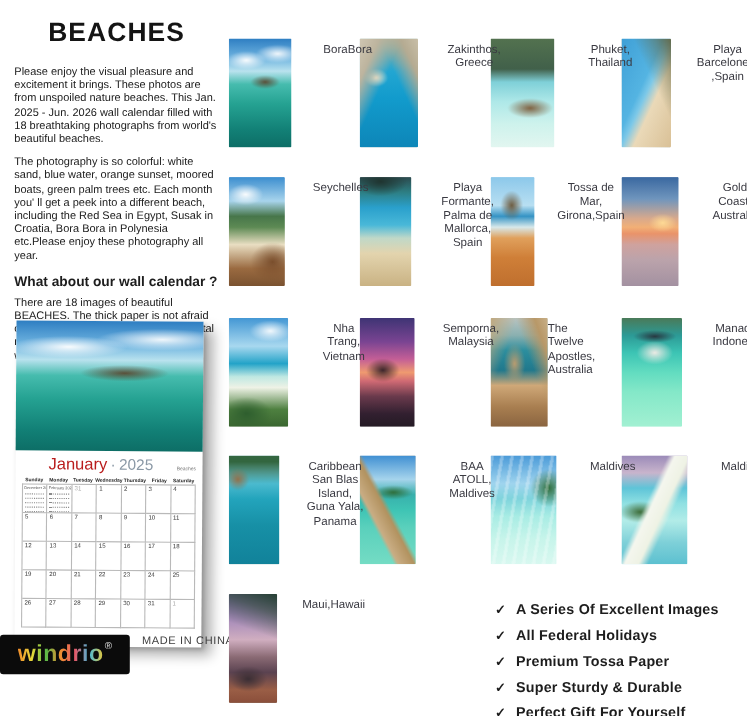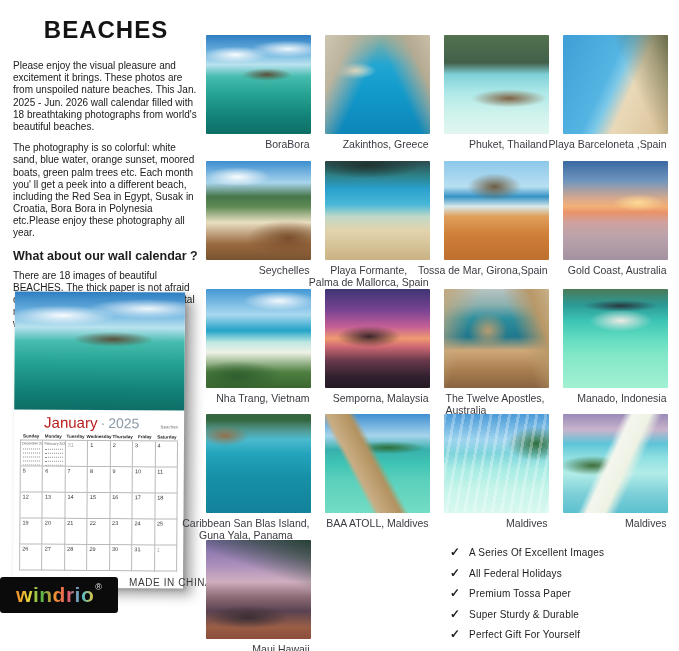--- a/index.html
+++ b/index.html
@@ -41,33 +41,33 @@
   .brand-name{font-size:21px;font-weight:bold;letter-spacing:.5px;
     -webkit-background-clip:text;background-clip:text;color:transparent;}
   .reg-mark{color:#e2e2e2;font-size:9px;transform:translateY(-8px);margin-left:1px;}
   .made-in{font-size:10px;color:#3b3b3b;letter-spacing:.6px;}
   
   .gallery{
     position:absolute;left:206px;top:35px;width:470px;
     display:grid;grid-template-columns:repeat(4,105px);column-gap:14px;
     grid-template-rows:126px 128px 125px 126px auto;justify-items:center;align-items:start;
   }
-  .g-item{display:flex;flex-direction:column;align-items:center;width:102px;}
+  .g-item{display:flex;flex-direction:row;align-items:flex-start;width:102px;}
   .g-photo{width:105px;height:99px;border-radius:1px;}
   .g-caption{
     position:relative;left:50%;transform:translateX(-50%);
     width:max-content;margin-top:4px;font-size:10.5px;line-height:1.18;
     color:#3a3a42;text-align:center;white-space:pre-line;
   }
   .g-item:nth-child(11) .g-caption{left:0;transform:none;text-align:left;align-self:flex-start;}
   
   .features{grid-column:3/5;justify-self:stretch;padding:6px 0 0 6px;}
   .feature-item{display:flex;align-items:baseline;gap:9px;margin-bottom:8.5px;}
   .check-icon{font-size:12px;font-weight:bold;color:#1c1c1c;line-height:1;}
-  .feature-label{font-size:10px;font-weight:400;color:#1d1d1d;letter-spacing:.2px;}
+  .feature-label{font-size:13px;font-weight:700;color:#1d1d1d;letter-spacing:.2px;}
 </style>
 </head>
 <body>
 
 <div class="left-panel">
   <h1 class="page-title">BEACHES</h1>
   <p class="body-text">Please enjoy the visual pleasure and excitement it brings. These photos are from unspoiled nature beaches. This Jan. 2025 - Jun. 2026 wall calendar filled with 18 breathtaking photographs from world's beautiful beaches.</p>
   <p class="body-text">The photography is so colorful: white sand, blue water, orange sunset, moored boats, green palm trees etc. Each month you' ll get a peek into a different beach, including the Red Sea in Egypt, Susak in Croatia, Bora Bora in Polynesia etc.Please enjoy these photography all year.</p>
   <h2 class="section-heading">What about our wall calendar ?</h2>
   <p class="body-text">There are 18 images of beautiful BEACHES. The thick paper is not afraid of water seepage.  We have unique metal rivet design, hang on the wall without worrying about tearing.</p>

